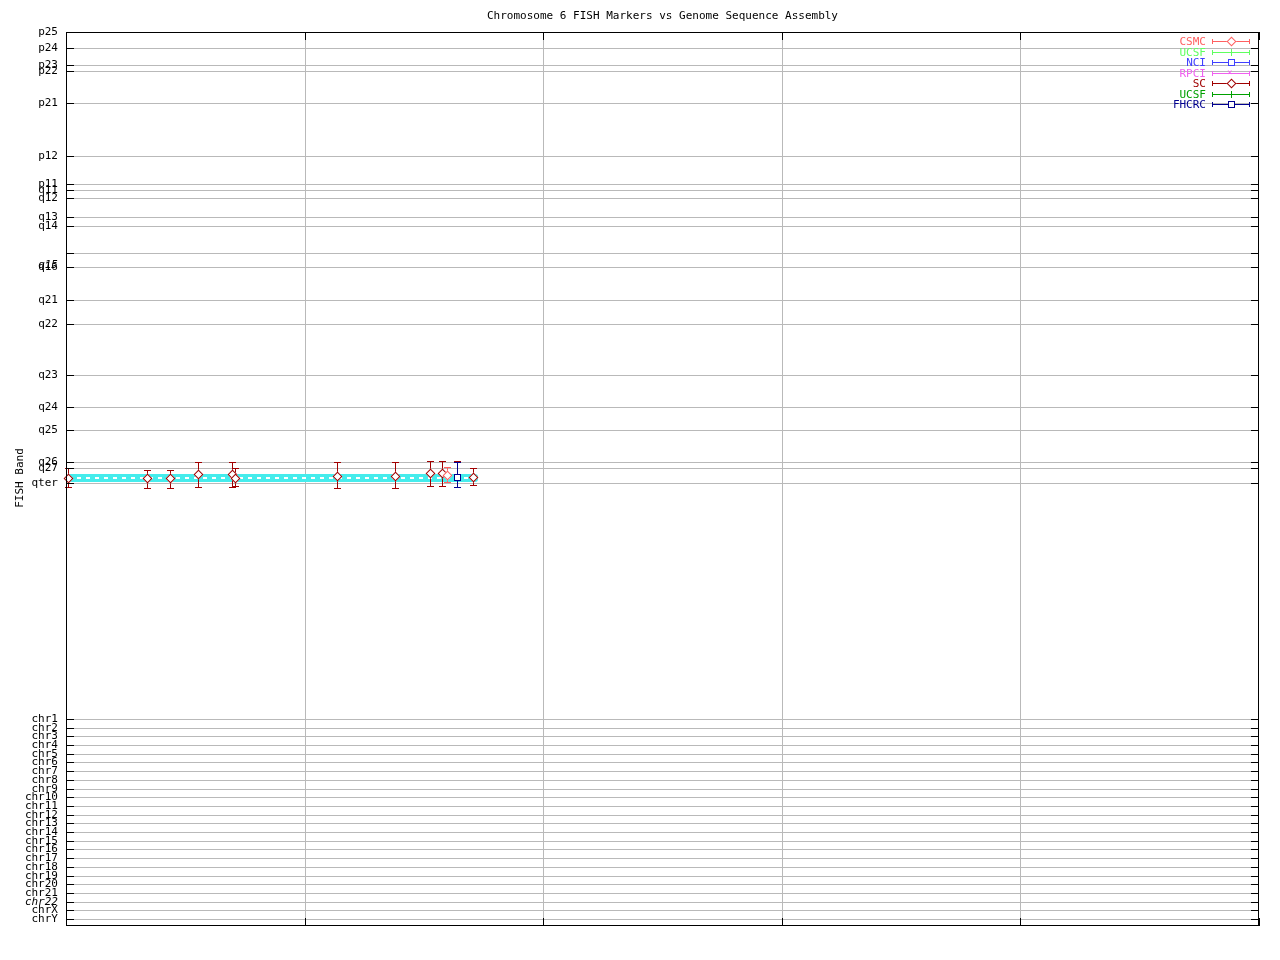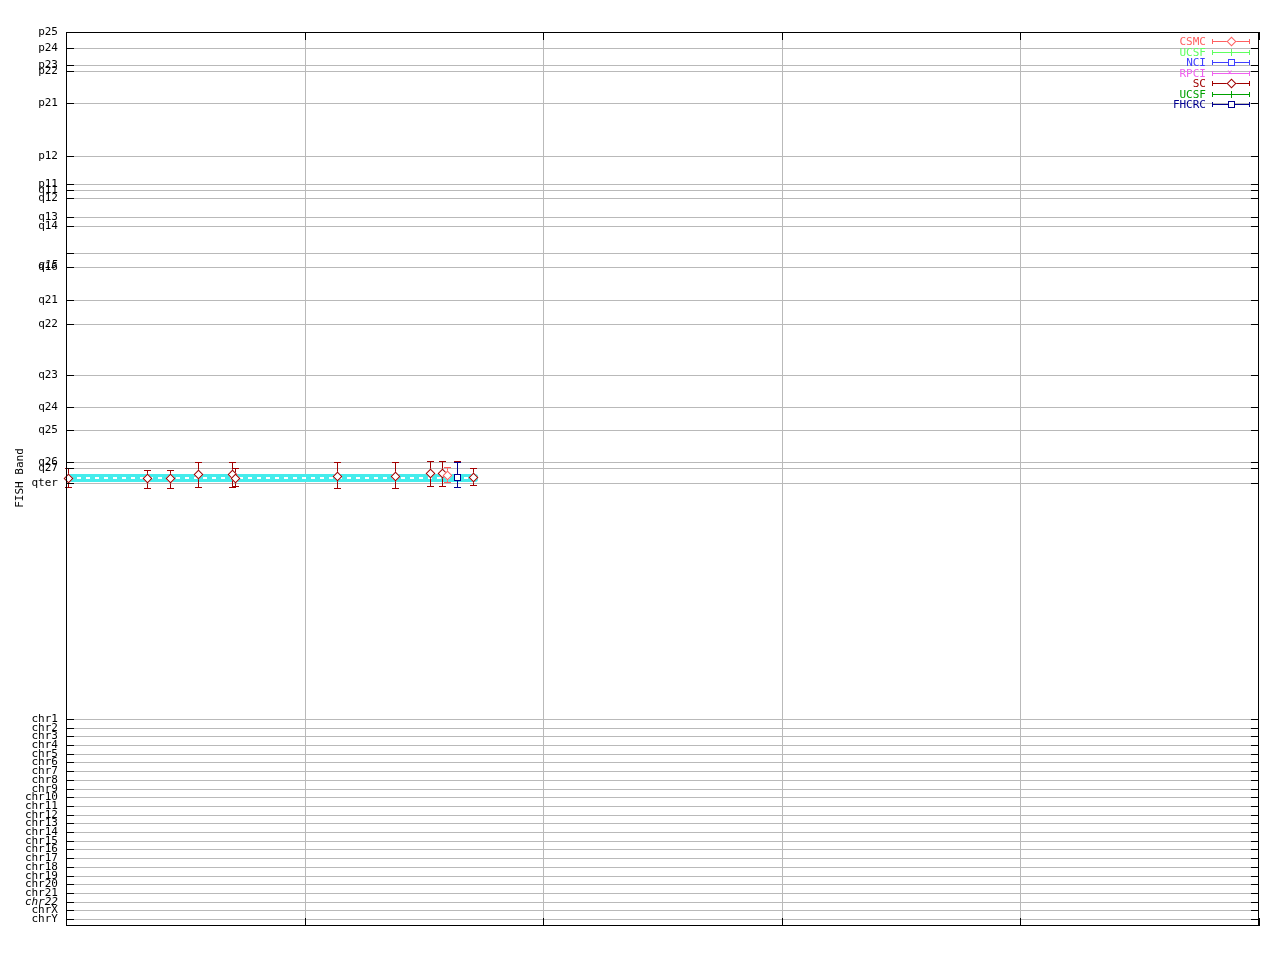--- a/index.html
+++ b/index.html
@@ -24,20 +24,21 @@
   .eb{position:absolute;z-index:3;}
   .mk{position:absolute;z-index:4;}
   .legend{position:absolute;right:30px;top:36px;z-index:8;}
   .lrow{position:absolute;right:0;height:11px;display:flex;align-items:center;justify-content:flex-end;gap:6px;white-space:nowrap;}
   .lsample{position:relative;width:38px;height:9px;display:inline-block;}
 </style>
 </head>
 <body>
 
 <div class="screen">
+  <div class="title">Chromosome 6 FISH Markers vs Genome Sequence Assembly</div>
   <div class="yaxis-title">FISH Band</div>
 
   <div class="plot" id="plot">
     <div id="grid-layer">
         <div class="tk" style="left: 0px; top: 0px; width: 8px; height: 1px;"></div>
         <div class="tk" style="right: 0px; top: 0px; width: 8px; height: 1px;"></div>
         <div class="gl-h" style="top: 16px;"></div>
         <div class="tk" style="left: 0px; top: 16px; width: 8px; height: 1px;"></div>
         <div class="tk" style="right: 0px; top: 16px; width: 8px; height: 1px;"></div>
         <div class="gl-h" style="top: 33px;"></div>

